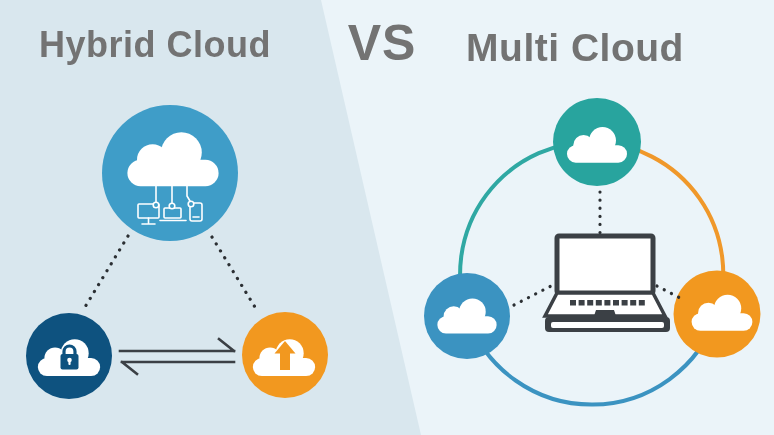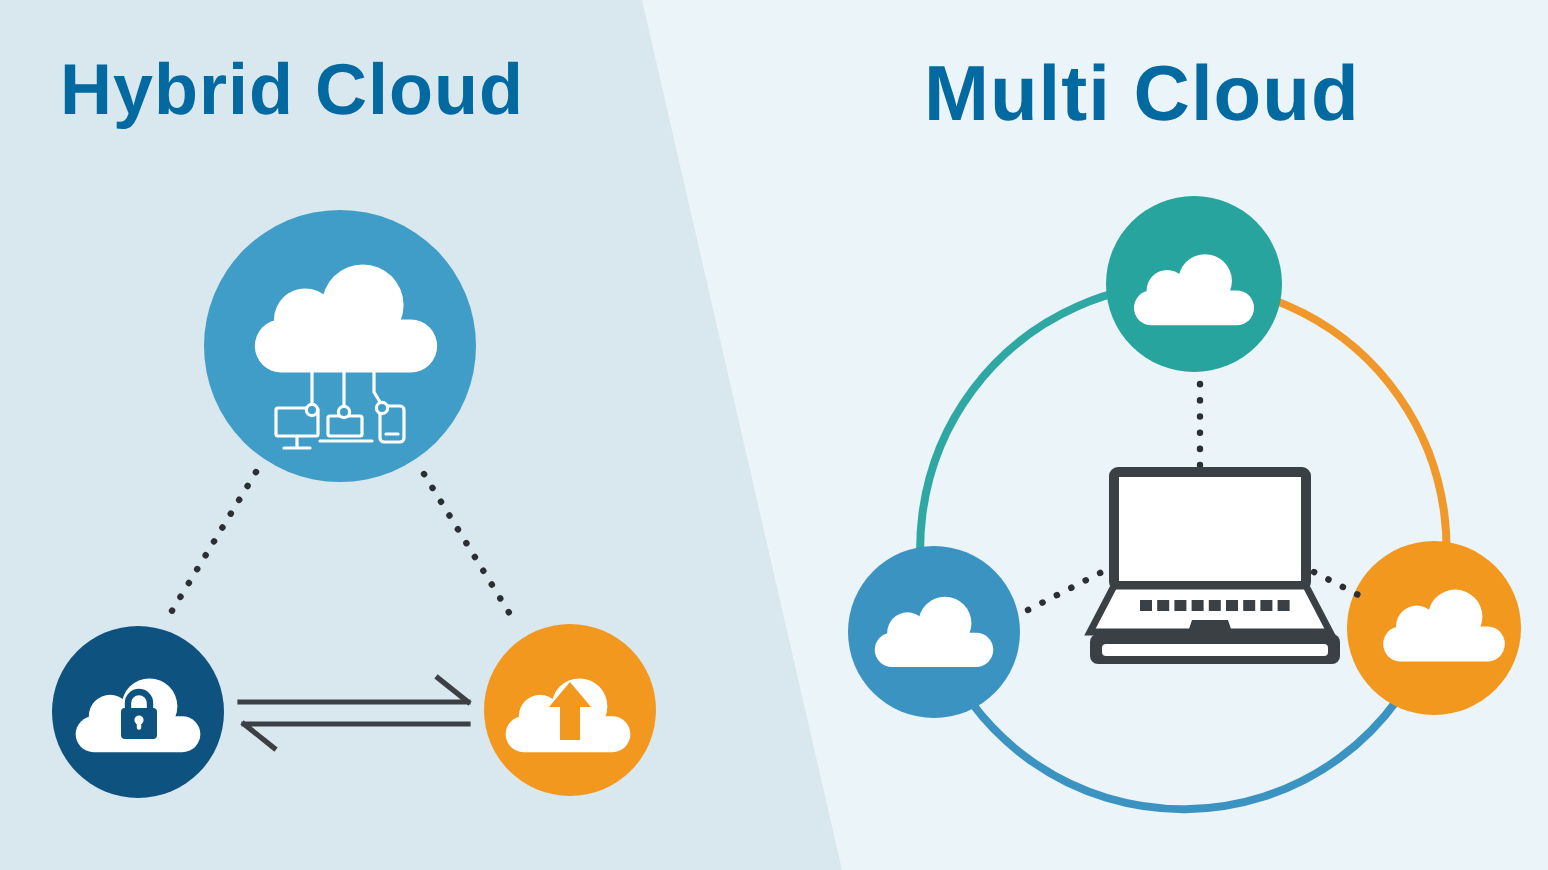--- a/index.html
+++ b/index.html
@@ -10,42 +10,44 @@
     background:#d9e7ee;
     font-family:"Liberation Sans","DejaVu Sans",sans-serif;
   }
   .right-bg{
     position:absolute;inset:0;
     background:#ebf4f9;
     clip-path:polygon(321px 0,774px 0,774px 435px,421px 435px);
   }
   .title{
     position:absolute;
-    color:#0369a1;
+    color:#737373;
     font-weight:700;
+    text-align:center;
     white-space:nowrap;
     letter-spacing:0.5px;
   }
   .title-left{left:30px;top:24px;width:250px;font-size:36px;}
   .title-vs{left:340px;top:14px;width:84px;font-size:50px;letter-spacing:1px;}
   .title-right{left:462px;top:26px;width:226px;font-size:39px;}
   svg{position:absolute;inset:0;}
   .dots{stroke:#2b2f33;stroke-width:3.2;stroke-linecap:round;stroke-dasharray:0.1 8;fill:none;}
   .harpoon{stroke:#3b4045;stroke-width:2.6;stroke-linecap:square;fill:none;}
   .devline{stroke:#ffffff;stroke-width:1.6;fill:none;stroke-linecap:round;stroke-linejoin:round;}
   .node{fill:#3f9dc8;stroke:#ffffff;stroke-width:1.6;}
 </style>
 </head>
 <body>
 
 <div class="stage">
 
   <div class="right-bg"></div>
 
   <div class="title title-left">Hybrid Cloud</div>
+  <div class="title title-vs">VS</div>
   <div class="title title-right">Multi Cloud</div>
 
   <svg width="774" height="435" viewBox="0 0 774 435">
     <defs>
 
       <g id="cloudShape">
         <circle cx="-17" cy="-6" r="13"></circle>
         <circle cx="7" cy="-12" r="17"></circle>
         <rect x="-38" y="-6" width="76" height="22" rx="11"></rect>
       </g>

